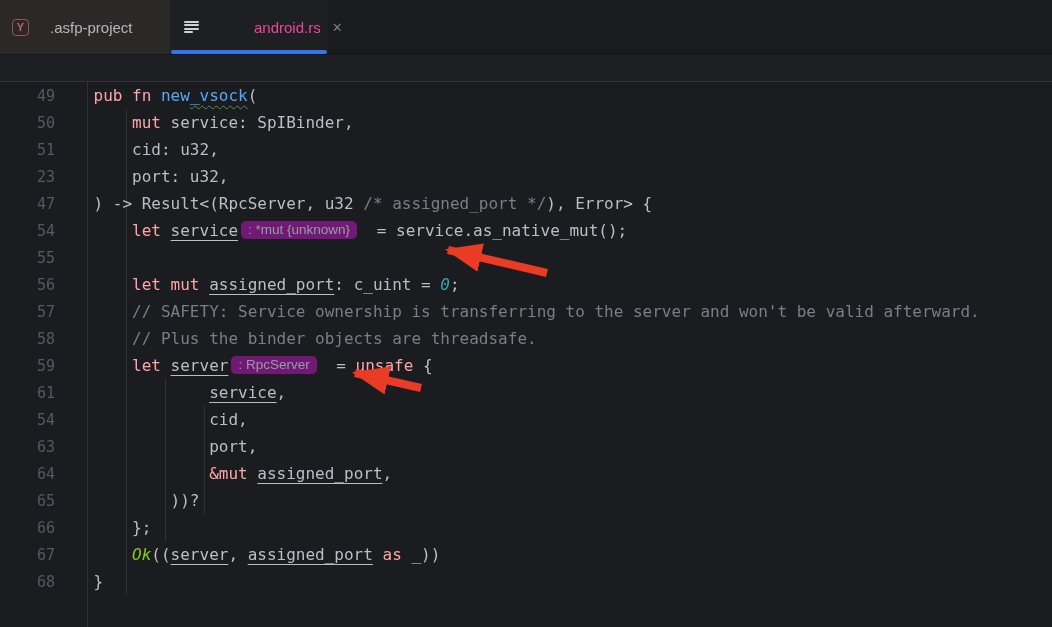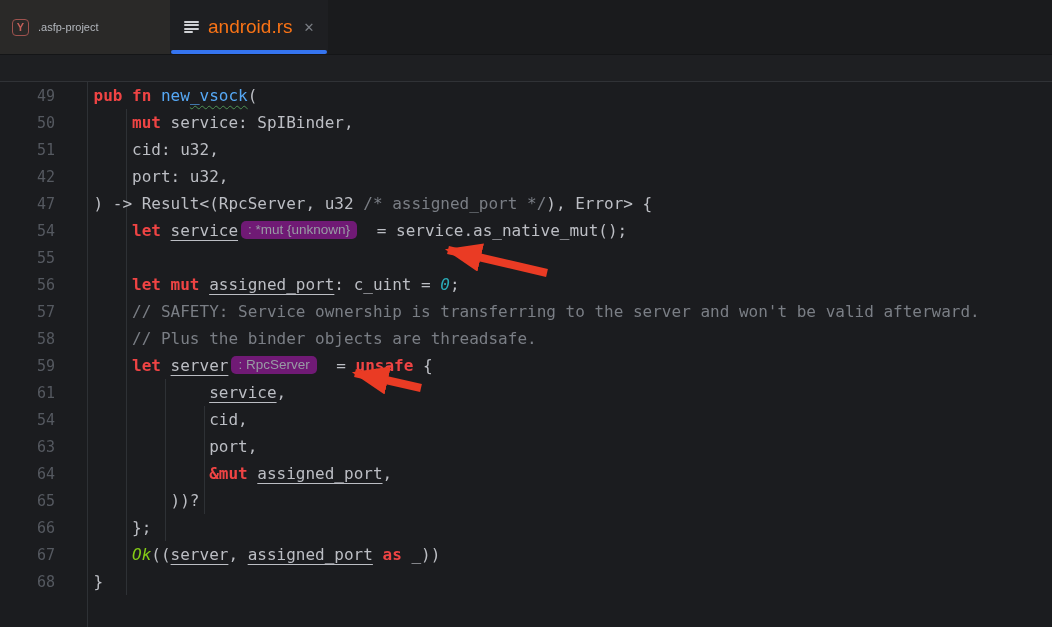--- a/index.html
+++ b/index.html
@@ -8,41 +8,41 @@
   .app{width:1052px;height:627px;display:flex;flex-direction:column;}
 
   
   .tabbar{height:55px;background:#1a1b1d;display:flex;align-items:stretch;flex:none;
           border-bottom:1px solid #141517;box-sizing:border-box;}
   .project-tab{width:170px;background:#2a2928;display:flex;align-items:center;
                padding:0 12px;box-sizing:border-box;gap:9px;cursor:default;}
   .yicon{width:17px;height:17px;border:1.5px solid #9e524e;border-radius:4px;
          color:#c4605a;font-size:11px;font-weight:bold;display:grid;place-items:center;
          box-sizing:border-box;flex:none;}
-  .project-label{color:#b3b7bd;font-size:11px;white-space:nowrap;}
+  .project-label{color:#b3b7bd;font-size:15px;white-space:nowrap;margin-left:12px;}
   .file-tab{position:relative;width:158px;background:#1e1f22;display:flex;align-items:center;
             padding:0 14px;box-sizing:border-box;gap:9px;cursor:default;}
   .bars{width:15px;height:13px;display:flex;flex-direction:column;justify-content:space-between;flex:none;}
   .bars i{height:2px;background:#cfd1d5;border-radius:1px;display:block;}
   .bars i:nth-child(4){width:9px;}
-  .file-label{color:#f97316;font-size:19px;white-space:nowrap;}
+  .file-label{color:#ec4899;font-size:15px;white-space:nowrap;margin-left:46px;}
   .close{color:#7a7e85;font-size:13px;margin-left:2px;line-height:1;}
   .tab-underline{position:absolute;left:1px;right:1px;bottom:0;height:4px;border-radius:2px;}
 
   
   .codeline{position:relative;height:27px;line-height:27px;white-space:pre;
             font-family:"DejaVu Sans Mono","Liberation Mono",monospace;
             font-size:16px;color:#bcbec4;}
   .ln{display:inline-block;width:55px;text-align:right;
       color:#555960;font-size:15px;}
   .sticky{height:26px;background:#1e1f22;border-bottom:1px solid #303236;flex:none;}
   .sticky .codeline{height:26px;line-height:26px;}
   .editor{position:relative;flex:1;background:#1b1c1f;overflow:hidden;}
 
-  .k{color:#ef4444;font-weight:bold;}
+  .k{color:#fca5a5;}
   .p{color:#bcbec4;}
   .c{color:#7a7e85;}
   .f{color:#56a8f5;}
   .n{color:#2aacb8;font-style:italic;}
   .e{color:#84cc16;font-style:italic;}
   .u{text-decoration:underline;text-decoration-thickness:1px;text-underline-offset:4px;}
   .w{text-decoration:underline wavy #4e9154;text-decoration-thickness:1px;
      text-underline-offset:4px;text-decoration-skip-ink:none;}
   .inlay{display:inline-block;font-family:"Liberation Sans",sans-serif;font-size:13.5px;
          color:#989ca4;background:#701a75;border-radius:5px;padding:1px 7px 2px;
@@ -90,21 +90,21 @@
     <div class="guide" id="g4"></div>
     <div class="guide" id="g8"></div>
     <div class="guide" id="g12"></div>
 
     <div class="codeline"><span class="ln">49</span><span class="p">    </span><span class="k">pub fn </span><span class="f">new</span><span class="f w">_vsock</span><span class="p">(</span></div>
 
     <div class="codeline"><span class="ln">50</span><span class="p">        </span><span class="k">mut </span><span class="p">service: SpIBinder,</span></div>
 
     <div class="codeline"><span class="ln">51</span><span class="p">        cid: u32,</span></div>
 
-    <div class="codeline"><span class="ln">42</span><span class="p">        port: u32,</span></div>
+    <div class="codeline"><span class="ln">23</span><span class="p">        port: u32,</span></div>
 
     <div class="codeline"><span class="ln">47</span><span class="p">    ) -&gt; Result&lt;(RpcServer, u32 </span><span class="c">/* assigned_port */</span><span class="p">), Error&gt; {</span></div>
 
     <div class="codeline"><span class="ln">54</span><span class="p">        </span><span class="k">let </span><span class="p u">service</span><span class="inlay">: *mut {unknown}</span><span class="p"> = service.as_native_mut();</span></div>
 
     <div class="codeline"><span class="ln">55</span><span class="p"></span></div>
 
     <div class="codeline"><span class="ln">56</span><span class="p">        </span><span class="k">let mut </span><span class="p u">assigned_port</span><span class="p">: c_uint = </span><span class="n">0</span><span class="p">;</span></div>
 
     <div class="codeline"><span class="ln">57</span><span class="c">        // SAFETY: Service ownership is transferring to the server and won't be valid afterward.</span></div>

